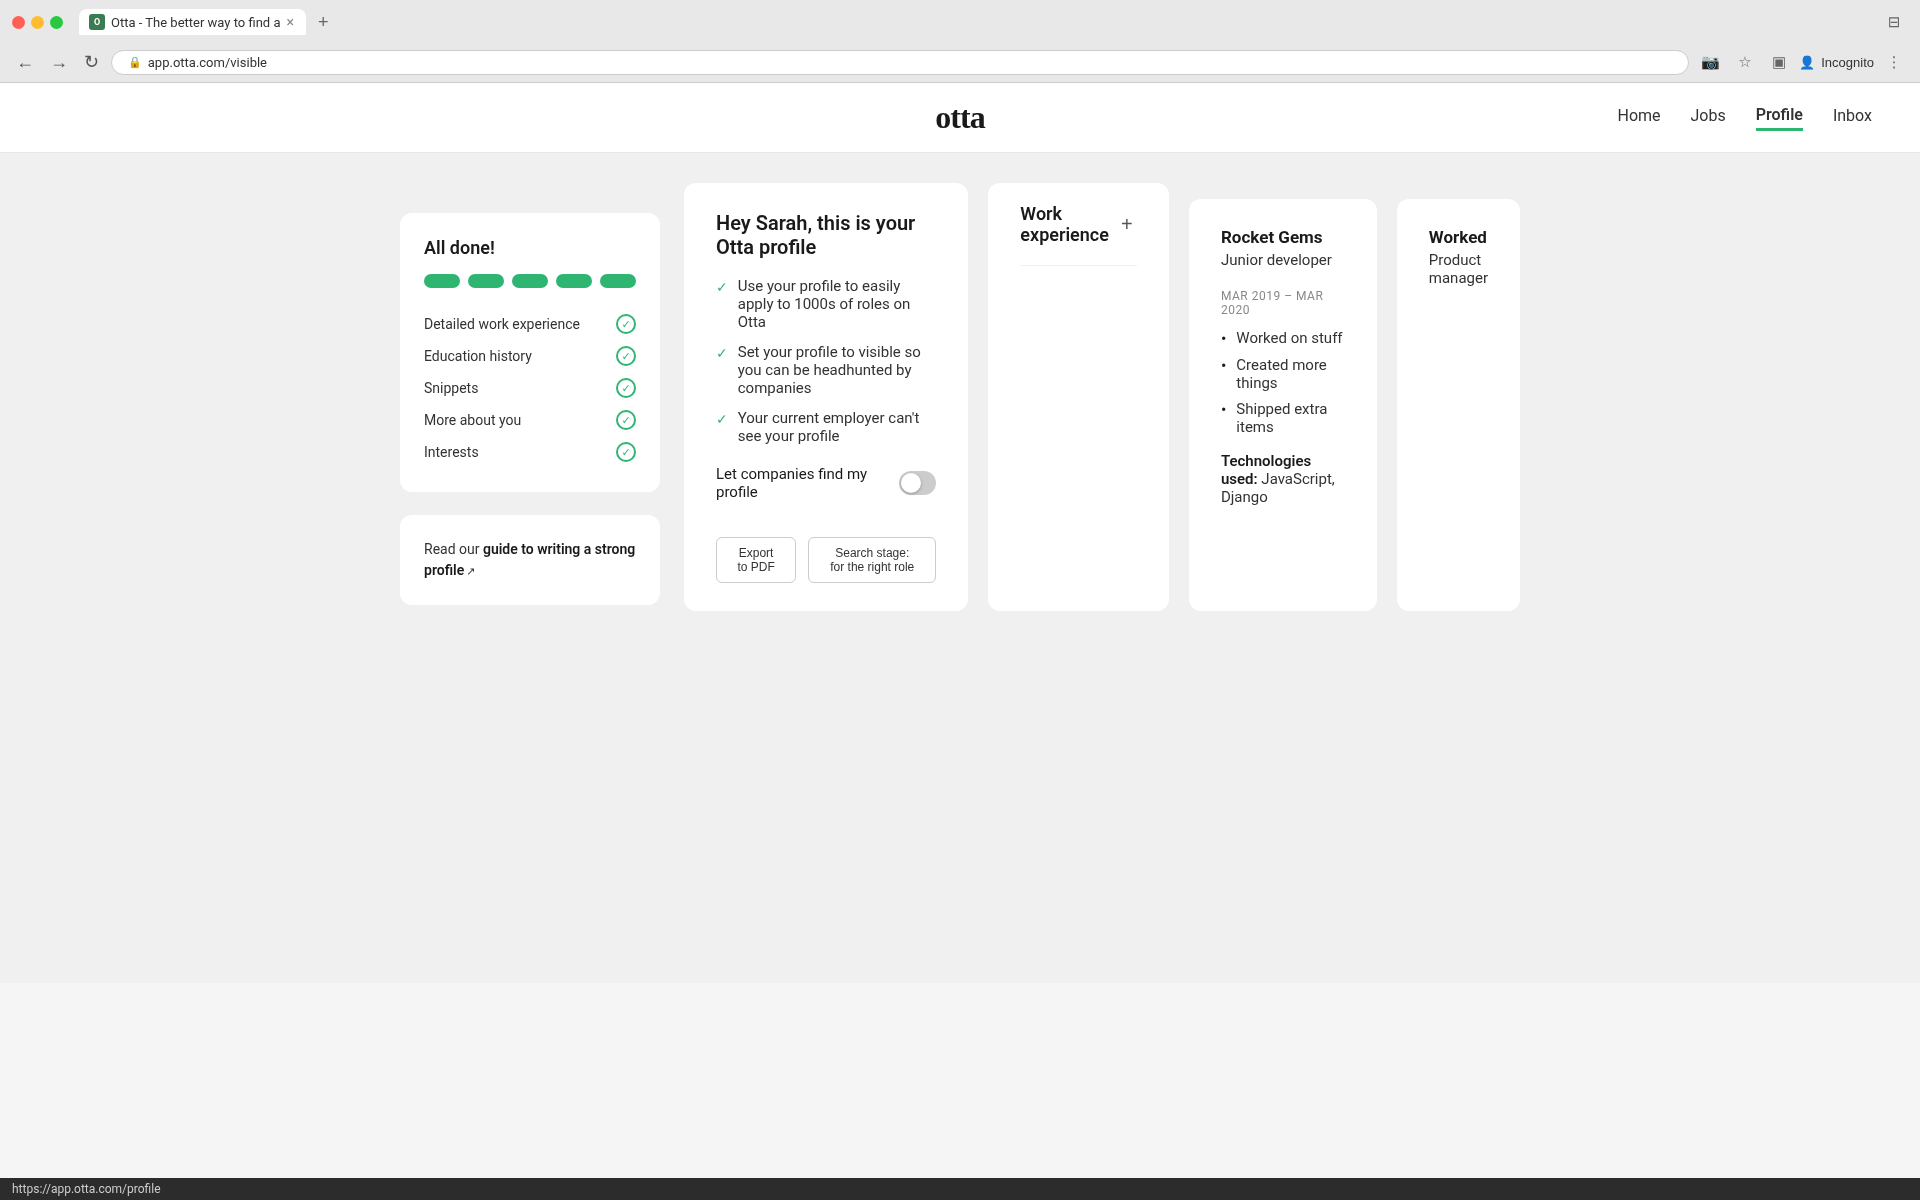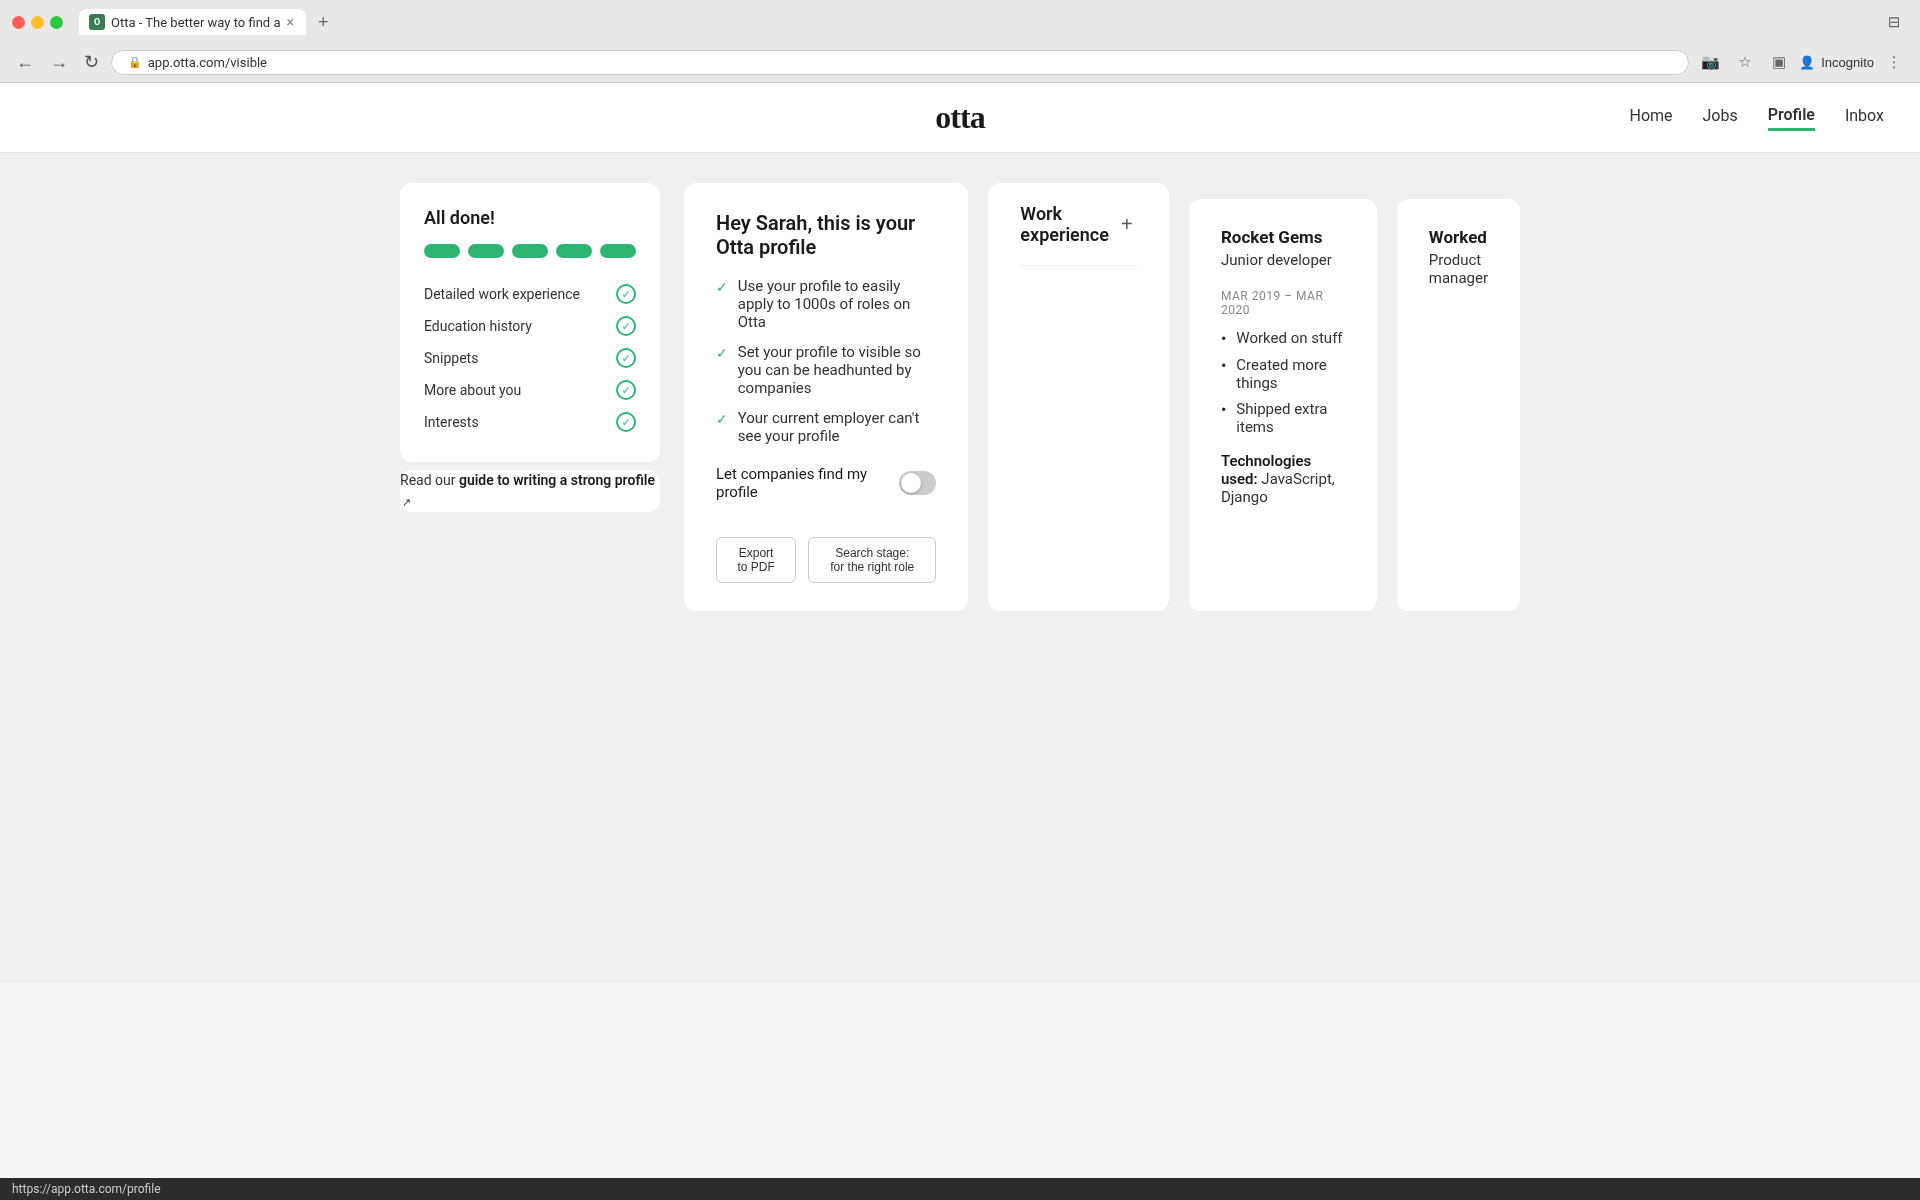--- a/index.html
+++ b/index.html
@@ -171,21 +171,21 @@
     .logo {
       font-family: Georgia, serif;
       font-size: 32px;
       font-weight: bold;
       color: #1a1a1a;
       letter-spacing: -1px;
     }
 
     .nav-links {
       position: absolute;
-      right: 36px;
+      right: 48px;
       display: flex;
       align-items: center;
       gap: 30px;
     }
 
     .nav-link {
       font-size: 16px;
       color: #333;
       text-decoration: none;
       cursor: pointer;
@@ -205,21 +205,22 @@
       max-width: 1200px;
       margin: 0 auto;
     }
 
     
     .sidebar {
       width: 260px;
       flex-shrink: 0;
       display: flex;
       flex-direction: column;
-      gap: 8px;
+      gap: 23px;
+      margin-top: 30px;
     }
 
     .sidebar-card {
       background: white;
       border-radius: 12px;
       padding: 24px;
     }
 
     .all-done-title {
       font-size: 18px;
@@ -258,20 +259,21 @@
       display: flex;
       align-items: center;
       justify-content: center;
       color: #2eb572;
       font-size: 11px;
     }
 
     .guide-card {
       background: white;
       border-radius: 12px;
+      padding: 24px;
       font-size: 14px;
       color: #333;
       line-height: 1.5;
     }
 
     .guide-link {
       font-weight: 600;
       color: #1a1a1a;
     }
 

